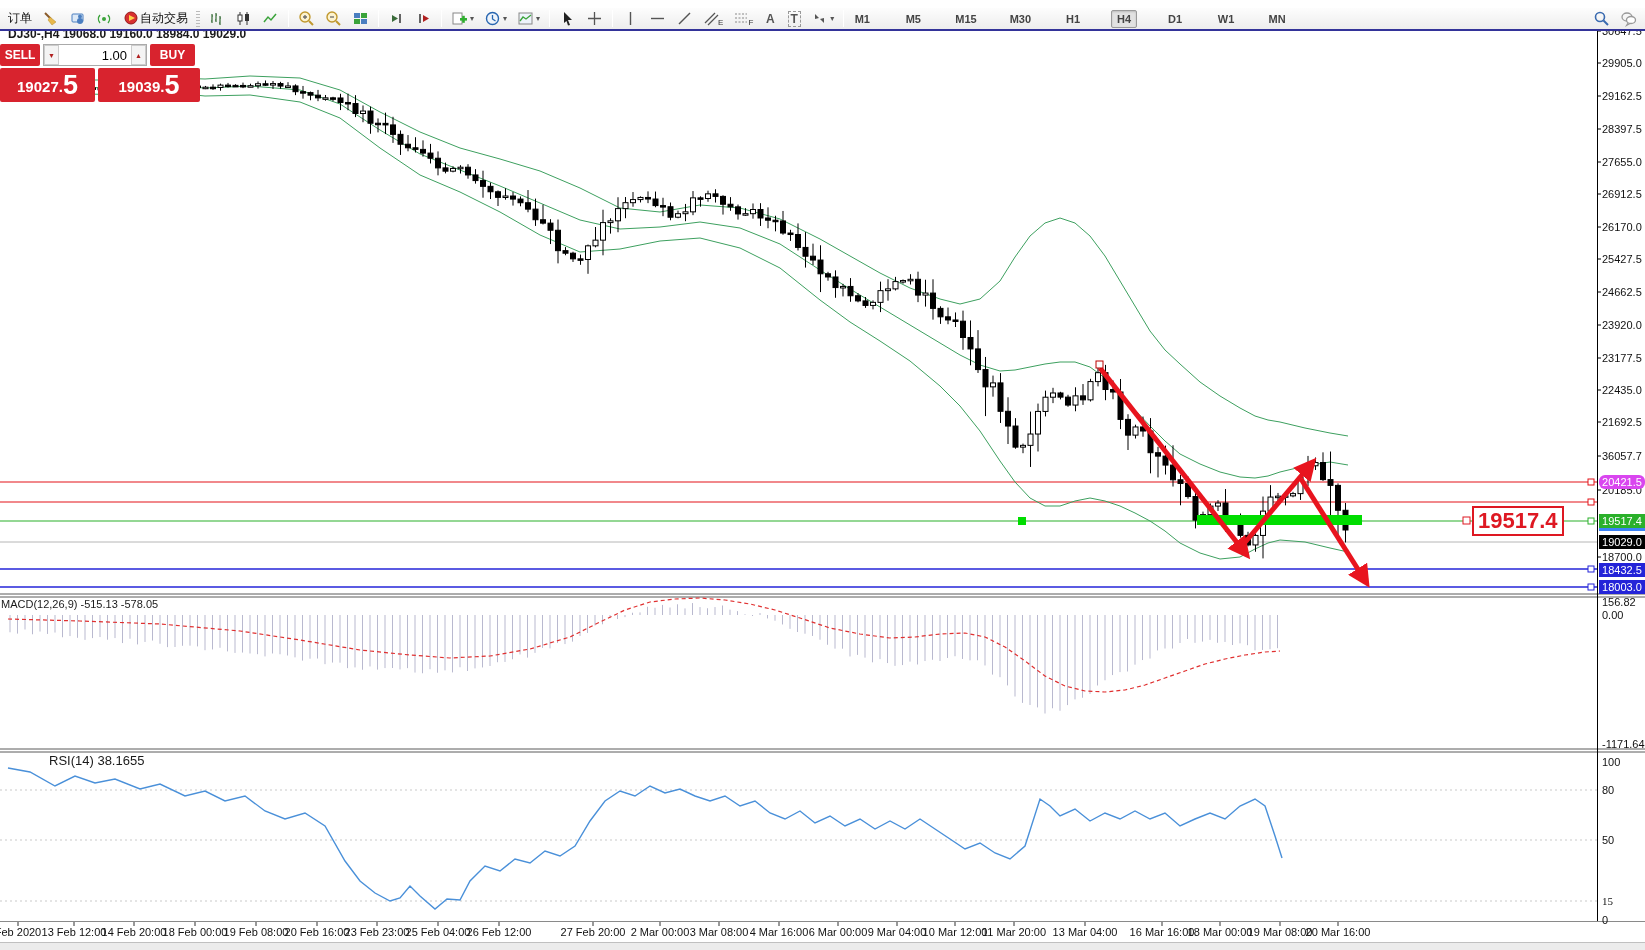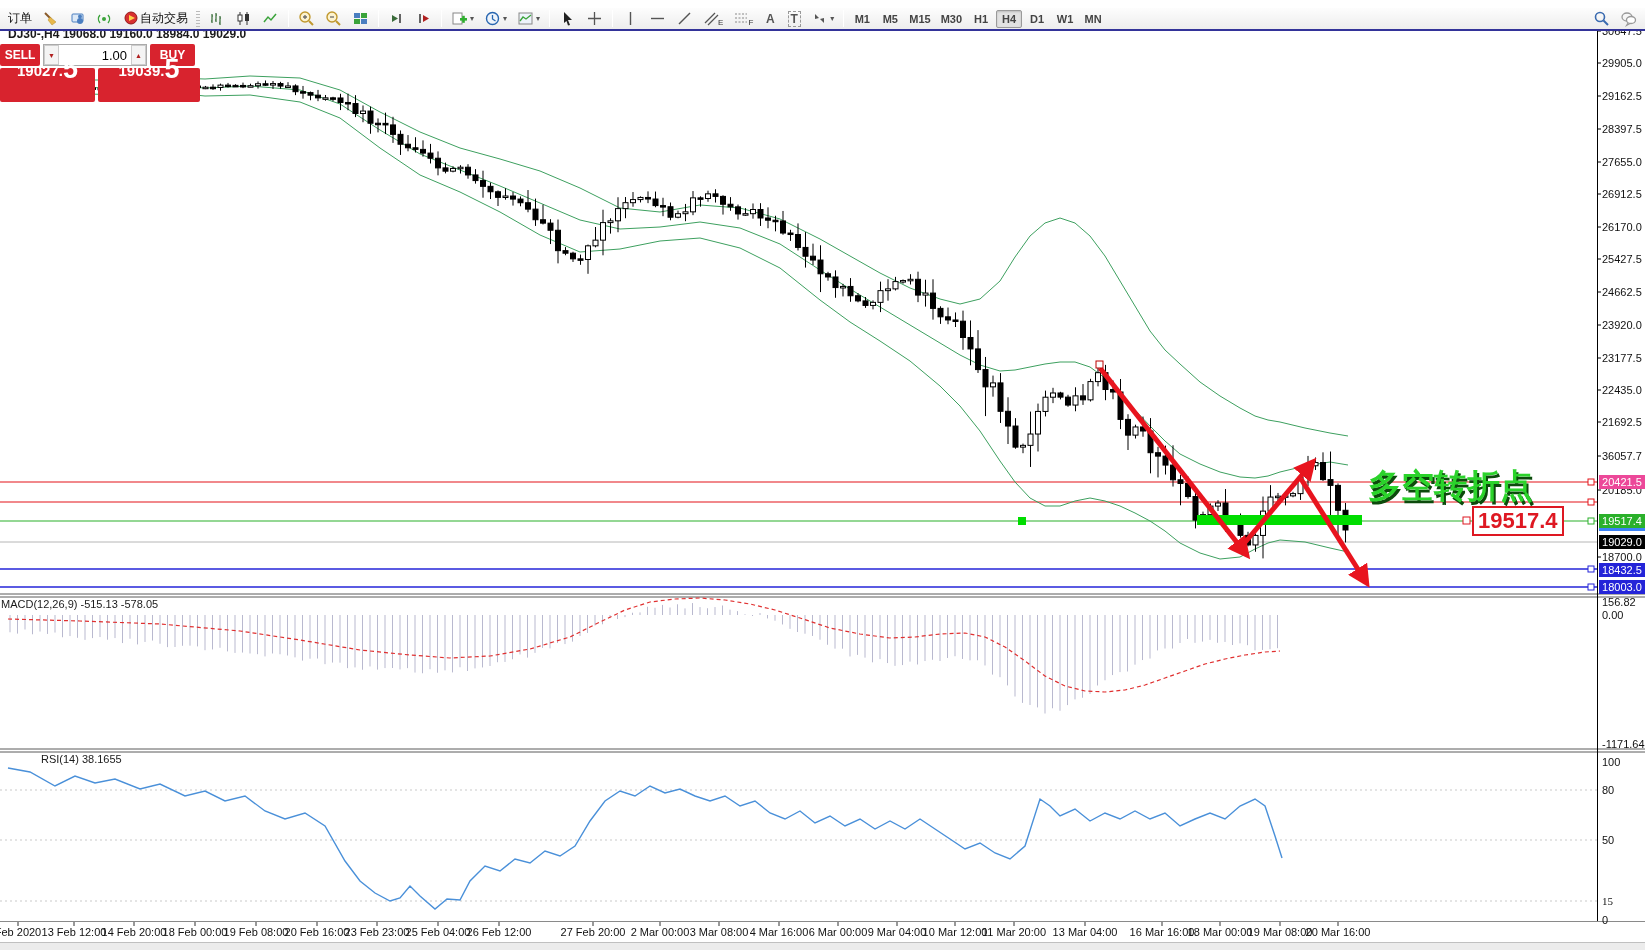--- a/index.html
+++ b/index.html
@@ -37,40 +37,40 @@
   .tp-btn { background:#d8232e; color:#fff; font-weight:bold; font-size:12px; text-align:center;
     line-height:22px; border-radius:2px; }
   #sell-btn { width:40px; }
   #buy-btn  { width:45px; margin-left:3px; }
   .tp-spin { display:flex; margin-left:3px; height:22px; border:1px solid #aaa; background:#fff; }
   .spin-btn { width:15px; background:#f4f4f4; border:1px solid #ccc; color:#b02020; font-size:7px;
     display:flex; align-items:center; justify-content:center; }
   #lot-field { width:72px; border:none; text-align:right; font-size:13px; padding-right:4px; outline:none; }
   .tp-row2 { display:flex; margin-top:2px; }
   .tp-price { background:#d8232e; color:#fff; height:34px; border-radius:2px;
-    display:flex; align-items:flex-end; justify-content:center; padding-bottom:18px; }
+    display:flex; align-items:flex-end; justify-content:center; padding-bottom:2px; }
   #sell-price { width:95px; }
   #buy-price  { width:102px; margin-left:3px; }
   .pp-main { font-size:15px; font-weight:bold; line-height:26px; }
   .pp-dot  { font-size:15px; font-weight:bold; line-height:26px; }
   .pp-frac { font-size:27px; font-weight:bold; line-height:30px; }
 
   #annotation { position:absolute; left:1368px; top:464px; z-index:6; font-family:"Liberation Serif",serif;
     font-weight:bold; font-size:33px; color:#2bd32b; text-shadow:2px 3px 0 #0c4a0c; letter-spacing:0px; }
   #price-tag { position:absolute; left:1472px; top:506px; z-index:6; background:#fff;
     border:2px solid #de1822; color:#de1822; font-size:22px; font-weight:bold;
     padding:0 4px; line-height:26px; }
 
   .ax-tick { position:absolute; left:1602px; font-size:11px; color:#111; z-index:5; }
   .ax-badge { position:absolute; left:1599px; width:46px; height:14px; line-height:14px;
     font-size:11px; color:#fff; text-align:center; z-index:5; }
   .ind-scale { position:absolute; left:1602px; font-size:11px; color:#111; z-index:5; }
 
   #macd-label { position:absolute; left:1px; top:598px; font-size:11px; color:#1a1a1a; z-index:5; }
-  #rsi-label  { position:absolute; left:4px; top:753px; font-size:11px; color:#1a1a1a; z-index:5;padding-left:37px; }
+  #rsi-label  { position:absolute; left:12px; top:753px; font-size:13px; color:#1a1a1a; z-index:5;padding-left:37px; }
 
   .t-label { position:absolute; top:926px; font-size:11px; color:#111; transform:translateX(-50%);
     white-space:nowrap; z-index:5; }
   #bottom-strip { position:absolute; left:0; top:942px; width:1645px; height:8px;
     background:#ececec; border-top:1px solid #c0c0c0; z-index:4; }
   .icon16 { display:inline-block; width:17px; height:17px; }
 </style>
 </head>
 <body>
 
@@ -229,21 +229,21 @@
     <div class="tb-btn">
         <span class="tool-letter" style="border:1px dashed #999;padding:0 2px;">T</span>
       </div>
     <div class="tb-btn">
         <svg class="icon16" viewBox="0 0 17 17">
           <path d="M4 4l4 4-4 1zM13 13l-4-4 4-1z" fill="#555"></path>
         </svg>
         <span class="tb-caret">▾</span>
       </div>
     <div class="tb-sep"></div>
-    <div id="tf-group" style="display:flex;">
+    <div id="tf-group" style="display:flex;gap:23px;">
         <div class="tf-btn">M1</div>
         <div class="tf-btn">M5</div>
         <div class="tf-btn">M15</div>
         <div class="tf-btn">M30</div>
         <div class="tf-btn">H1</div>
         <div class="tf-btn active">H4</div>
         <div class="tf-btn">D1</div>
         <div class="tf-btn">W1</div>
         <div class="tf-btn">MN</div>
       </div>
@@ -893,41 +893,40 @@
           <span class="pp-frac">5</span>
       </div>
       <div class="tp-price" id="buy-price">
         <span class="pp-main">19039</span>
           <span class="pp-dot">.</span>
           <span class="pp-frac">5</span>
       </div>
     </div>
   </div>
 
-  <div id="annotation">多空转折点</div>
   <div id="price-tag">19517.4</div>
 
   <div id="price-axis">
       <div class="ax-tick" style="top: 25px;">30647.5</div>
       <div class="ax-tick" style="top: 57px;">29905.0</div>
       <div class="ax-tick" style="top: 90px;">29162.5</div>
       <div class="ax-tick" style="top: 123px;">28397.5</div>
       <div class="ax-tick" style="top: 156px;">27655.0</div>
       <div class="ax-tick" style="top: 188px;">26912.5</div>
       <div class="ax-tick" style="top: 221px;">26170.0</div>
       <div class="ax-tick" style="top: 253px;">25427.5</div>
       <div class="ax-tick" style="top: 286px;">24662.5</div>
       <div class="ax-tick" style="top: 319px;">23920.0</div>
       <div class="ax-tick" style="top: 352px;">23177.5</div>
       <div class="ax-tick" style="top: 384px;">22435.0</div>
       <div class="ax-tick" style="top: 416px;">21692.5</div>
       <div class="ax-tick" style="top: 450px;">36057.7</div>
       <div class="ax-tick" style="top: 484px;">20185.0</div>
       <div class="ax-tick" style="top: 551px;">18700.0</div>
-      <div class="ax-badge" style="top: 475px; background: #ec4899;">20421.5</div>
+      <div class="ax-badge" style="top: 475px; background: #d946ef; border-radius: 6px;">20421.5</div>
       <div class="ax-badge" style="top: 517px; background: #3b82f6;">19946.8</div>
       <div class="ax-badge" style="top: 514px; background: rgb(42, 176, 42);">19517.4</div>
       <div class="ax-badge" style="top: 535px; background: rgb(0, 0, 0);">19029.0</div>
       <div class="ax-badge" style="top: 563px; background: rgb(36, 36, 216);">18432.5</div>
       <div class="ax-badge" style="top: 580px; background: rgb(36, 36, 216);">18003.0</div>
       <div class="ind-scale" style="top: 596px;">156.82</div>
       <div class="ind-scale" style="top: 609px;">0.00</div>
       <div class="ind-scale" style="top: 738px;">-1171.64</div>
       <div class="ind-scale" style="top: 756px;">100</div>
       <div class="ind-scale" style="top: 784px;">80</div>

